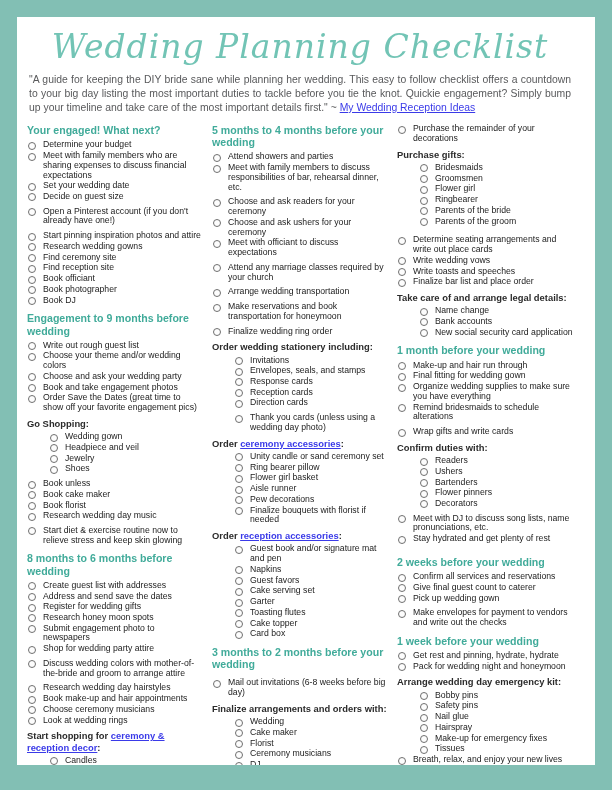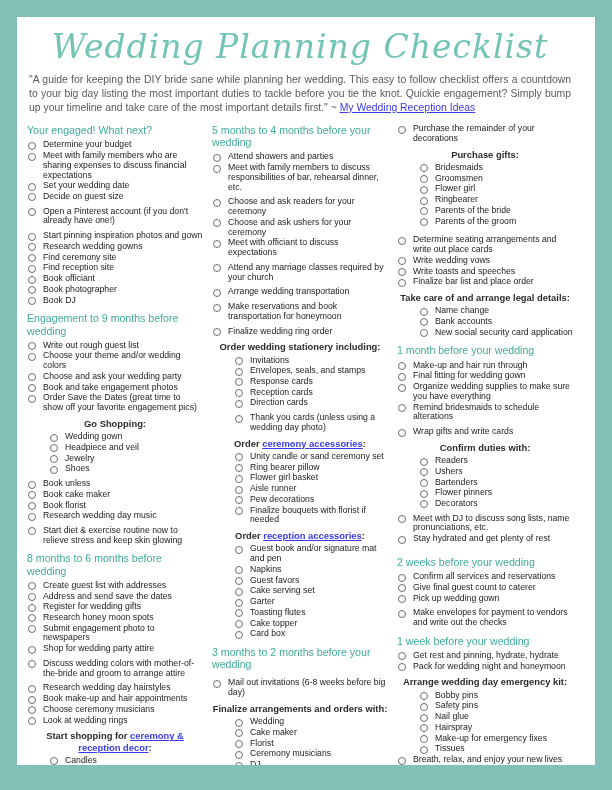--- a/index.html
+++ b/index.html
@@ -14,22 +14,22 @@
     color:#72c4b5; font-size:33px; font-weight:400; margin:2px 0 7px 0; letter-spacing:1px;
   }
   .intro {
     font-size:10.4px; color:#58595b; text-align:justify; line-height:1.35;
     margin:0 2px 9px 2px;
   }
   .lnk { color:#3a3ae8; text-decoration:underline; cursor:pointer; }
   .columns { display:flex; gap:9px; }
   .col { flex:1; min-width:0; }
   .col > :first-child { margin-top:0; }
-  .sec-h { color:#41ab9a; font-weight:normal; font-size:10.6px; margin:7px 0 4px 0; line-height:1.15; }
-  .sub-h { color:#2b2b2b; font-weight:600; font-size:9.4px; margin:5px 0 3px 0; line-height:1.2;text-align:center; }
+  .sec-h { color:#41ab9a; font-weight:bold; font-size:10.6px; margin:7px 0 4px 0; line-height:1.15; }
+  .sub-h { color:#2b2b2b; font-weight:600; font-size:9.4px; margin:5px 0 3px 0; line-height:1.2; }
   .item { display:flex; align-items:flex-start; font-size:8.7px; color:#222222; line-height:1.12; margin:0 0 1px 0; }
   .item.ind { padding-left:22px; }
   .cb {
     width:6px; height:6px; border:1px solid #6f6f6f; border-radius:50%;
     flex:0 0 auto; margin:1.5px 7px 0 1px; background:#fdfdfd;
   }
   .lab { min-width:0; }
   .gap { height:4px; }
 </style>
 </head>
@@ -58,21 +58,21 @@
           <span class="lab">Decide on guest size</span>
         </div>
         <div class="gap"></div>
         <div class="item">
           <span class="cb"></span>
           <span class="lab">Open a Pinterest account (if you don't already have one!)</span>
         </div>
         <div class="gap"></div>
         <div class="item">
           <span class="cb"></span>
-          <span class="lab">Start pinning inspiration photos and gown</span>
+          <span class="lab">Start pinning inspiration photos and attire</span>
         </div>
         <div class="item">
           <span class="cb"></span>
           <span class="lab">Research wedding gowns</span>
         </div>
         <div class="item">
           <span class="cb"></span>
           <span class="lab">Find ceremony site</span>
         </div>
         <div class="item">

